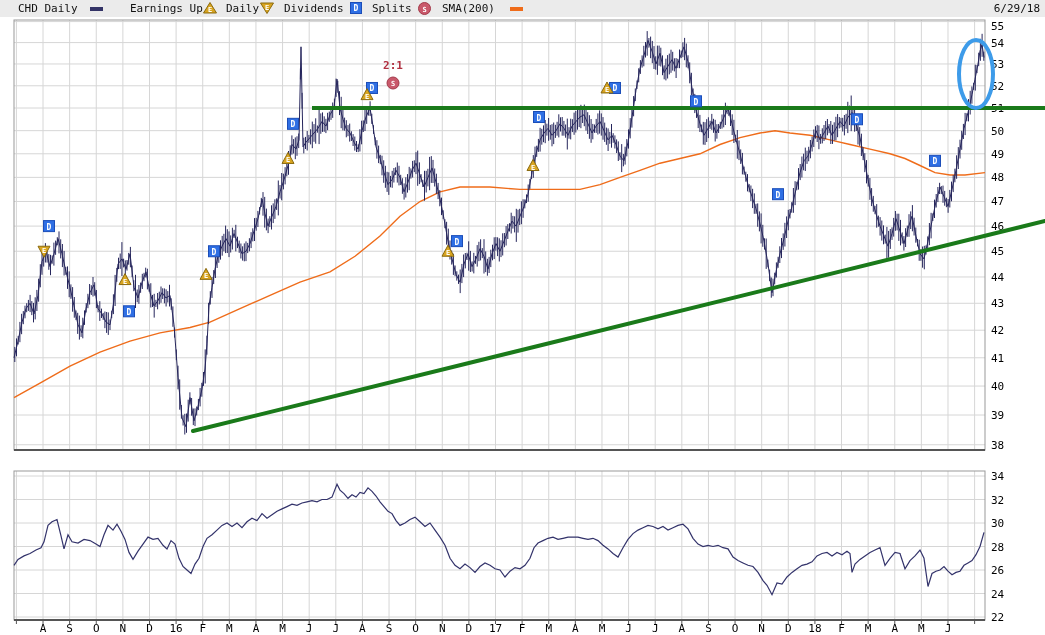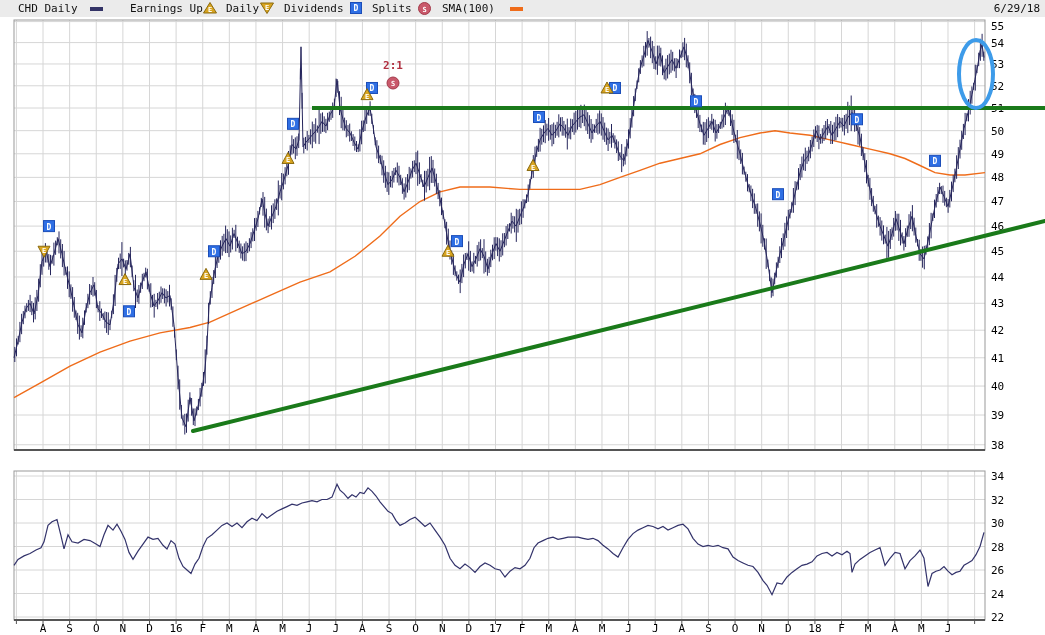--- a/index.html
+++ b/index.html
@@ -41,21 +41,21 @@
     <span class="item" style="left:284px">Dividends</span>
     <svg class="licon" style="left:350px" width="12" height="12">
       <rect x="0.5" y="0.5" width="11" height="11" fill="#2f6fe4" stroke="#1b4db8"></rect>
       <text x="6" y="9" font-size="8" font-weight="bold" fill="#fff" text-anchor="middle" font-family="DejaVu Sans Mono, monospace">D</text>
     </svg>
     <span class="item" style="left:372px">Splits</span>
     <svg class="licon" style="left:418px" width="13" height="13">
       <circle cx="6.5" cy="6.5" r="6" fill="#c9596b" stroke="#a33a4a"></circle>
       <text x="6.5" y="9.5" font-size="7" font-weight="bold" fill="#fff" text-anchor="middle" font-family="DejaVu Sans Mono, monospace">S</text>
     </svg>
-    <span class="item" style="left:442px">SMA(100)</span>
+    <span class="item" style="left:442px">SMA(200)</span>
     <span class="dash orange" style="left:510px"></span>
     <span class="item date">6/29/18</span>
   </div>
 
 
   <svg id="chart-svg" class="plot" width="1045" height="635" viewBox="0 0 1045 635">
       <line x1="16.4" y1="20" x2="16.4" y2="450" stroke="#d6d6d6" stroke-width="1"></line>
       <line x1="16.4" y1="471" x2="16.4" y2="620" stroke="#d6d6d6" stroke-width="1"></line>
       <line x1="43.016999999999996" y1="20" x2="43.016999999999996" y2="450" stroke="#d6d6d6" stroke-width="1"></line>
       <line x1="43.016999999999996" y1="471" x2="43.016999999999996" y2="620" stroke="#d6d6d6" stroke-width="1"></line>

